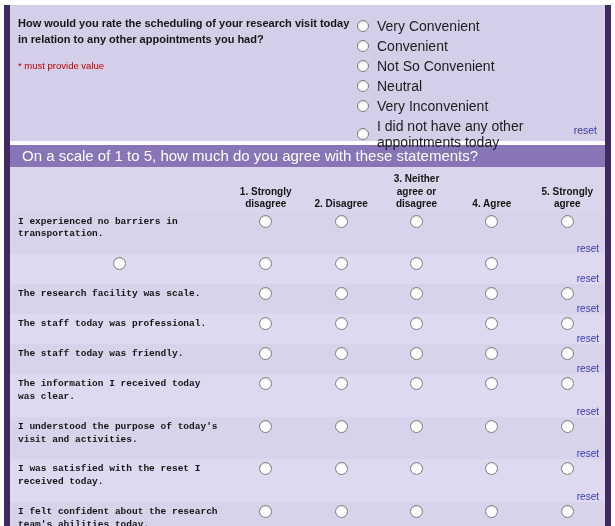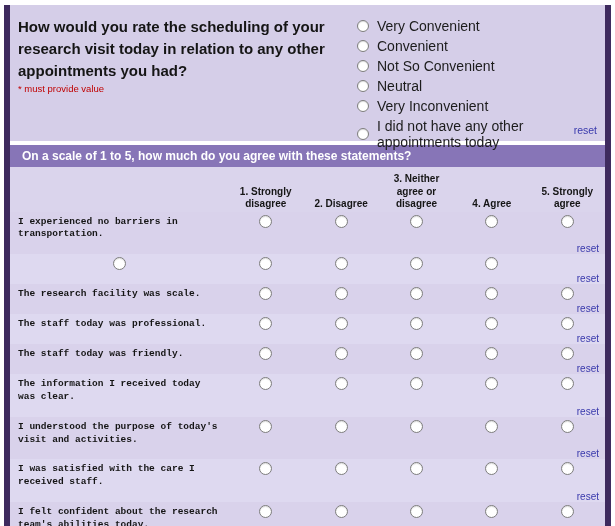--- a/index.html
+++ b/index.html
@@ -15,39 +15,39 @@
     height:521px;
     overflow:hidden;
   }
 
   
   .question-block{
     background:#d5cee8;height:136px;box-sizing:border-box;
     position:relative;display:flex;padding:11px 6px 0 8px;
   }
   .q-left{width:332px;flex:none;}
-  .q-text{font-weight:bold;font-size:15px;line-height:1.45;color:#151515;}
-  .q-required{margin-top:2px;font-size:9.5px;color:#c00000;}
+  .q-text{font-weight:bold;font-size:11px;line-height:1.45;color:#151515;}
+  .q-required{margin-top:12px;font-size:9.5px;color:#c00000;}
   .q-right{margin-left:7px;padding-top:2px;flex:1;}
   .opt{display:flex;align-items:center;margin-bottom:4px;}
   .radio{
     width:12px;height:12px;border:1px solid #7d7d7d;border-radius:50%;
     background:#ffffff;box-sizing:border-box;flex:none;
     box-shadow:inset 0 1px 1px rgba(0,0,0,.13);
     cursor:pointer;
   }
   .opt-label{margin-left:8px;font-size:14px;color:#1c1c1c;}
   .reset{color:#3939ac;font-size:10.5px;text-decoration:none;cursor:pointer;}
   .q-reset{position:absolute;right:8px;bottom:5px;}
 
   .gap{height:4px;background:#ffffff;}
 
   
   .m-header{
-    background:#8775b7;color:#ffffff;font-weight:bold;font-size:12px;
+    background:#8775b7;color:#ffffff;font-weight:normal;font-size:15px;
     height:22px;line-height:22px;padding-left:12px;
   }
   .m-body{background:#dad4ec;}
   .mgrid{display:grid;grid-template-columns:218px repeat(5,1fr);}
   .m-colheads{padding-top:6px;align-items:end;min-height:32px;box-sizing:border-box;}
   .m-colhead{
     font-size:10px;font-weight:bold;text-align:center;color:#151515;
     line-height:1.25;padding:0 3px 1px 3px;
   }
   .m-rows .m-row:nth-child(odd){background:#d9d2eb;}
@@ -289,21 +289,21 @@
                 <span class="radio"></span>
               </div>
     </div>
     <div class="m-resetline">
       <a class="reset">reset</a>
     </div>
   </div>
 
   <div class="m-row">
     <div class="mgrid m-line">
-      <div class="m-label">I was satisfied with the care I received staff.</div>
+      <div class="m-label">I was satisfied with the reset I received today.</div>
       <div class="m-cell">
                 <span class="radio"></span>
               </div>
       <div class="m-cell">
                 <span class="radio"></span>
               </div>
       <div class="m-cell">
                 <span class="radio"></span>
               </div>
       <div class="m-cell">

